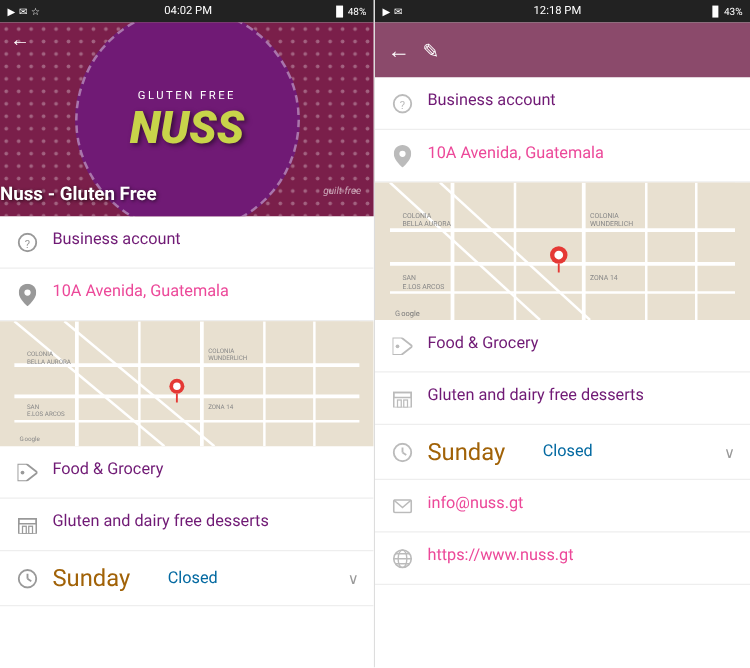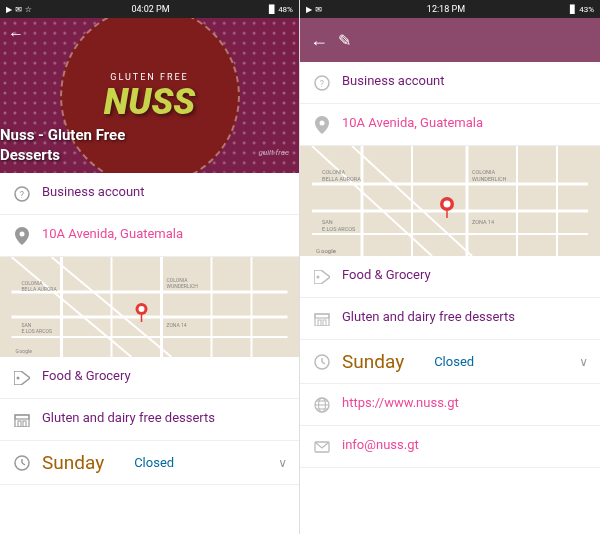--- a/index.html
+++ b/index.html
@@ -43,21 +43,21 @@
     }
 
     .hero-circle {
       position: absolute;
       top: 50%;
       left: 50%;
       transform: translate(-50%, -50%);
       width: 180px;
       height: 180px;
       border-radius: 50%;
-      background: #7f1d1d;
+      background: #701a75;
       display: flex;
       flex-direction: column;
       align-items: center;
       justify-content: center;
       border: 2px dashed rgba(255,255,255,0.4);
     }
 
     .hero-gluten-free {
       color: #fff;
       font-size: 9px;
@@ -287,21 +287,20 @@
 
     <div class="hero-circle">
       <div class="hero-gluten-free">gluten free</div>
       <div class="hero-nuss">NUSS</div>
     </div>
 
     <div class="hero-back">←</div>
 
     <div class="hero-title-overlay">
       <div>Nuss - Gluten Free</div>
-      <div>Desserts</div>
     </div>
     <div class="hero-guilt-free">guilt free</div>
   </div>
 
   <div class="left-content">
 
     <div class="info-row">
       <div class="info-icon">
         <svg width="16" height="16" viewBox="0 0 16 16">
           <circle cx="8" cy="8" r="7" fill="none" stroke="#999" stroke-width="1.5"></circle>
@@ -492,35 +491,35 @@
           <line x1="8" y1="8" x2="11" y2="10" stroke="#bbb" stroke-width="1.5"></line>
         </svg>
       </div>
       <div class="hours-day">Sunday</div>
       <div class="hours-status">Closed</div>
       <div class="chevron-down">∨</div>
     </div>
 
     <div class="right-info-row">
       <div class="info-icon">
+        <svg width="16" height="12" viewBox="0 0 16 12">
+          <rect x="1" y="1" width="14" height="10" rx="1" fill="none" stroke="#bbb" stroke-width="1.3"></rect>
+          <polyline points="1,1 8,7 15,1" fill="none" stroke="#bbb" stroke-width="1.3"></polyline>
+        </svg>
+      </div>
+      <div class="info-text link">info@nuss.gt</div>
+    </div>
+
+    <div class="right-info-row">
+      <div class="info-icon">
         <svg width="16" height="16" viewBox="0 0 16 16">
           <circle cx="8" cy="8" r="7" fill="none" stroke="#bbb" stroke-width="1.3"></circle>
           <ellipse cx="8" cy="8" rx="3.5" ry="7" fill="none" stroke="#bbb" stroke-width="1.1"></ellipse>
           <line x1="1" y1="8" x2="15" y2="8" stroke="#bbb" stroke-width="1.1"></line>
           <line x1="2" y1="4" x2="14" y2="4" stroke="#bbb" stroke-width="1.1"></line>
           <line x1="2" y1="12" x2="14" y2="12" stroke="#bbb" stroke-width="1.1"></line>
         </svg>
       </div>
       <div class="info-text link">https://www.nuss.gt</div>
     </div>
 
-    <div class="right-info-row">
-      <div class="info-icon">
-        <svg width="16" height="12" viewBox="0 0 16 12">
-          <rect x="1" y="1" width="14" height="10" rx="1" fill="none" stroke="#bbb" stroke-width="1.3"></rect>
-          <polyline points="1,1 8,7 15,1" fill="none" stroke="#bbb" stroke-width="1.3"></polyline>
-        </svg>
-      </div>
-      <div class="info-text link">info@nuss.gt</div>
-    </div>
-
   </div>
 </div>
 
 </body></html>

